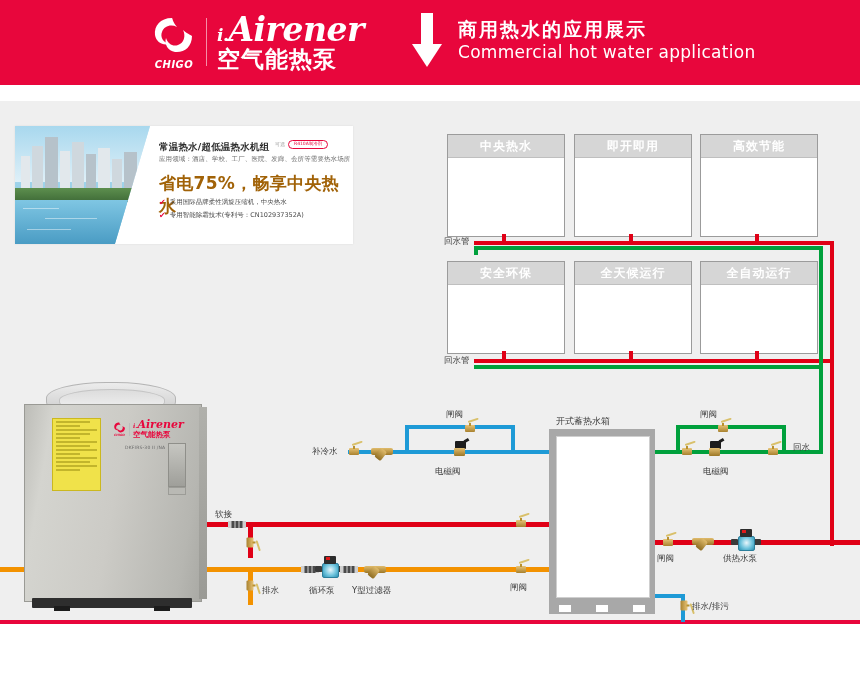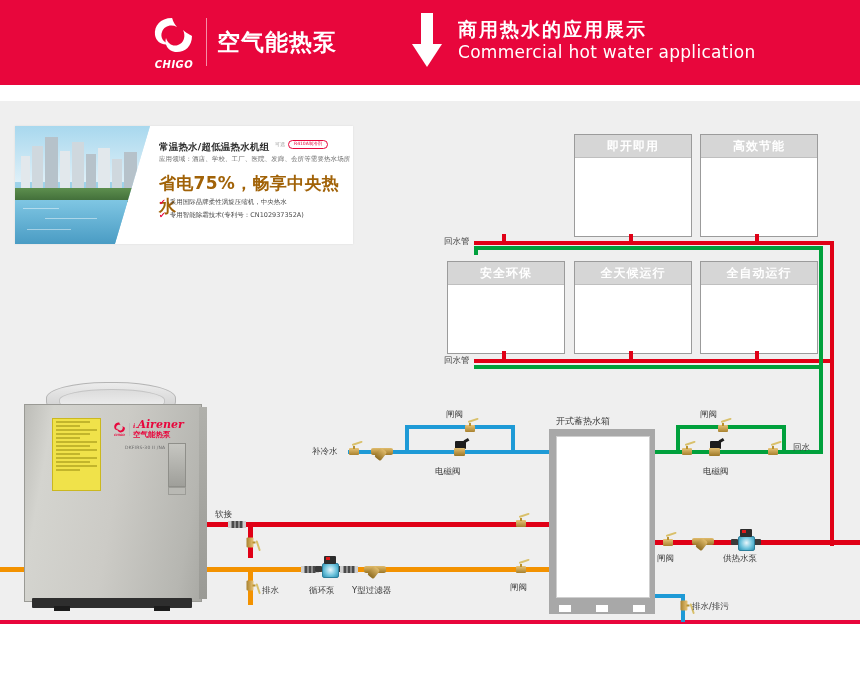--- a/index.html
+++ b/index.html
@@ -300,20 +300,21 @@
     <div class="logo-wrap">
       <div class="chigo-mark">
         <svg class="chigo-swirl" viewBox="0 0 42 38">
           <path d="M20 2 C8 2 2 10 3 19 C4 26 11 30 17 28 C11 26 8 21 10 16 C12 10 19 8 25 11 C20 5 21 3 20 2 Z" fill="#ffffff"></path>
           <path d="M40 20 C40 31 32 37 23 36 C16 35 12 28 14 22 C16 28 21 31 26 29 C32 27 34 20 31 14 C37 19 39 19 40 20 Z" fill="#ffffff"></path>
         </svg>
         <div class="chigo-text">CHIGO</div>
       </div>
       <div class="logo-div"></div>
       <div class="logo-txt">
+        <div class="brand-en"><span class="i-pre">i.</span><span>Airener</span></div>
         <div class="brand-cn">空气能热泵</div>
       </div>
     </div>
 
     <div class="hdr-right">
       <div class="arrow-down">
         <div class="arrow-stem"></div>
         <div class="arrow-head"></div>
       </div>
       <div class="hdr-titles">
@@ -359,20 +360,23 @@
           <span class="pm-bl-t">采用国际品牌柔性涡旋压缩机，中央热水</span>
         </div>
         <div class="pm-bl">
           <span class="pm-check">✔</span>
           <span class="pm-bl-t">专用智能除霜技术(专利号：CN102937352A)</span>
         </div>
       </div>
     </div>
   </div>
 
+  <div class="fbox" style="left:447px;top:134px;width:116px;height:101px;">
+    <div class="fbox-hd">中央热水</div>
+  </div>
   <div class="fbox" style="left:574px;top:134px;width:116px;height:101px;">
     <div class="fbox-hd">即开即用</div>
   </div>
   <div class="fbox" style="left:447px;top:261px;width:116px;height:91px;">
     <div class="fbox-hd">安全环保</div>
   </div>
 
   <div class="fbox" style="left:700px;top:134px;width:116px;height:101px;">
     <div class="fbox-hd">高效节能</div>
   </div>

